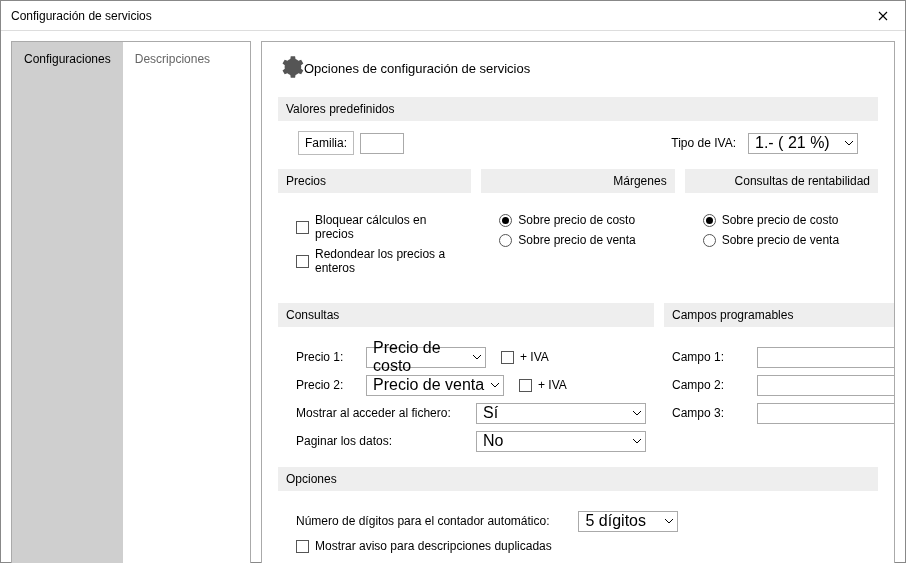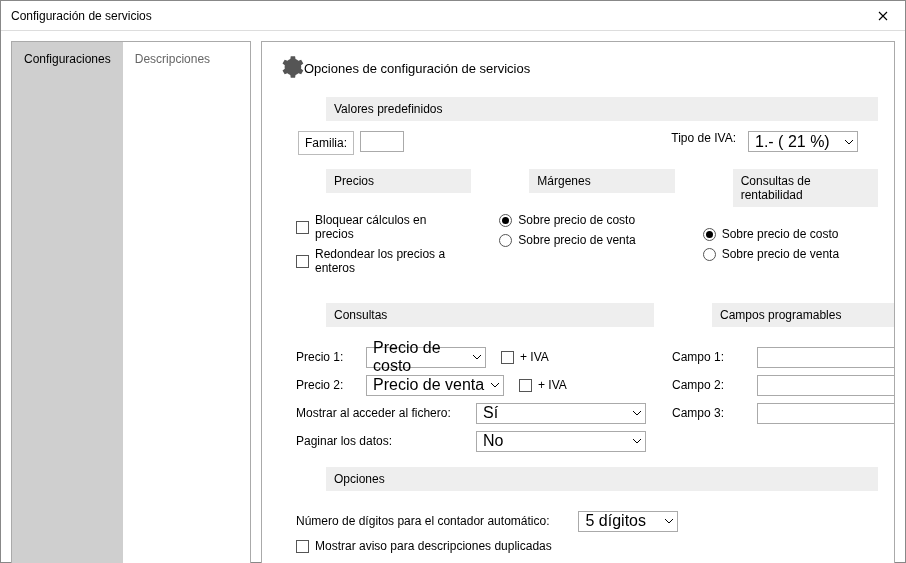--- a/index.html
+++ b/index.html
@@ -80,24 +80,24 @@
   align-items: center;
   margin-bottom: 14px;
 }
 .content-header .gear svg { width: 26px; height: 26px; }
 .content-header .ptitle { font-size: 13px; }
 .section-head {
   background: #eee;
   padding: 5px 8px;
   font-size: 12px;
   margin-bottom: 10px;
-  margin-left: 48px;
 }
 .valores-row {
   display: flex;
+  align-items: center;
   padding: 0 20px 14px 20px;
 }
 .familia-box {
   border: 1px solid #bbb;
   padding: 4px 6px;
   font-size: 12px;
 }
 .text-input {
   border: 1px solid #aaa;
   height: 21px;
@@ -119,21 +119,21 @@
 .select .caret {
   margin-left: auto;
   padding-left: 6px;
 }
 .select .caret svg { width: 8px; height: 8px; display: block; }
 .three-col {
   display: flex;
   gap: 0;
 }
 .col { flex: 1; }
-.col + .col { margin-left: 10px; }
+.col + .col { margin-left: 10px; text-align: right; }
 .col-body { padding: 4px 8px 22px 18px; }
 .check-row, .radio-row {
   display: flex;
   align-items: center;
   gap: 6px;
   margin: 6px 0;
   font-size: 12px;
 }
 .checkbox {
   width: 13px;

